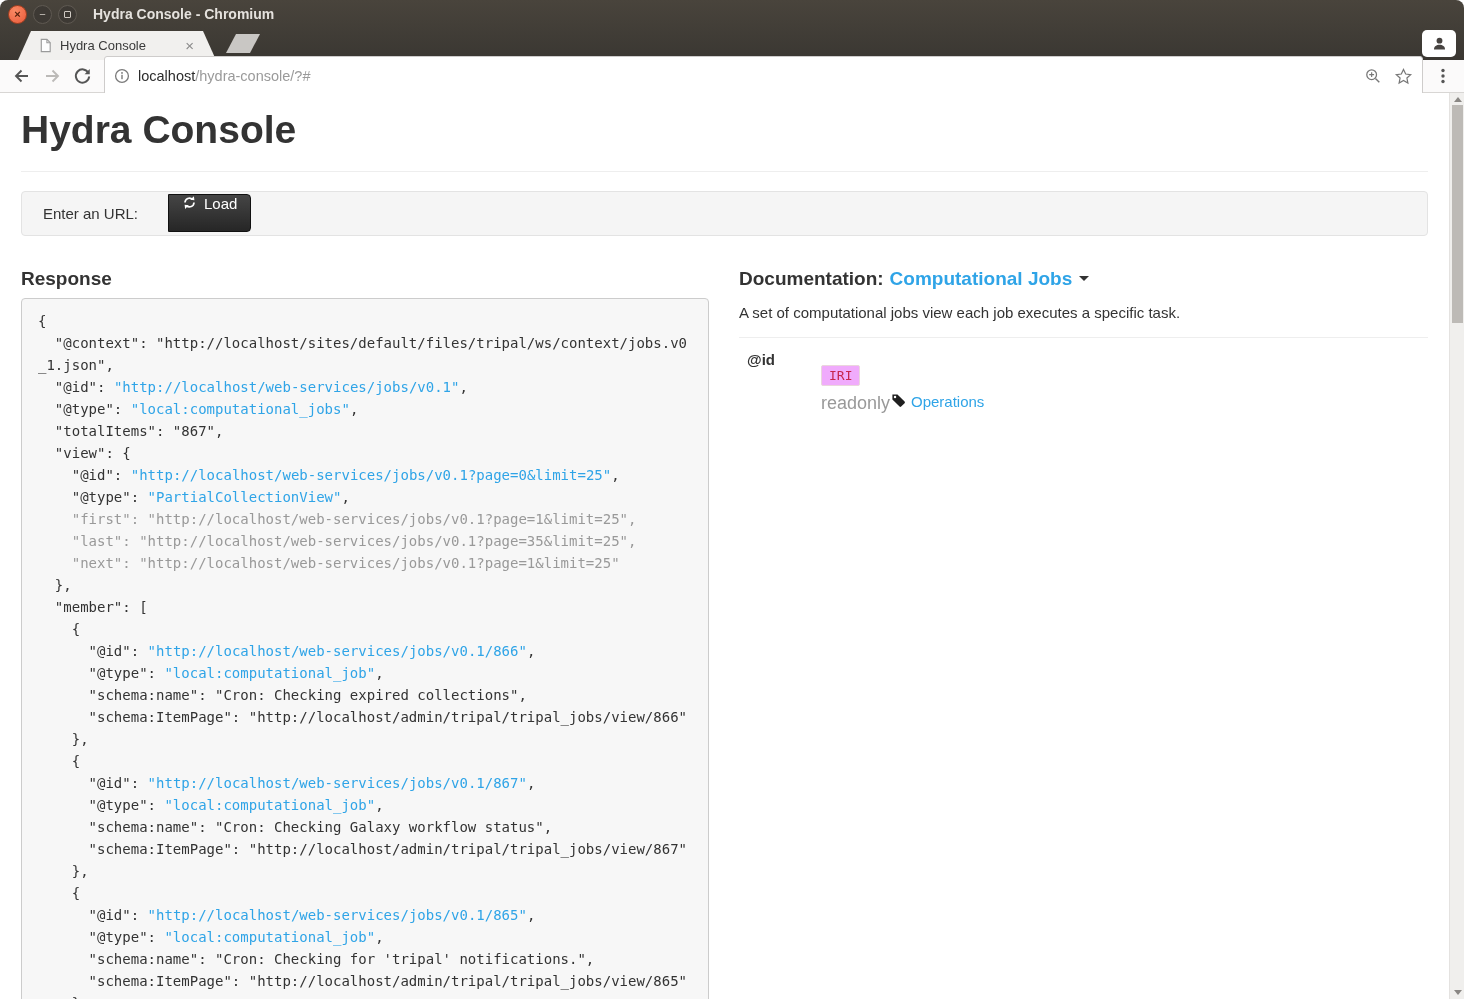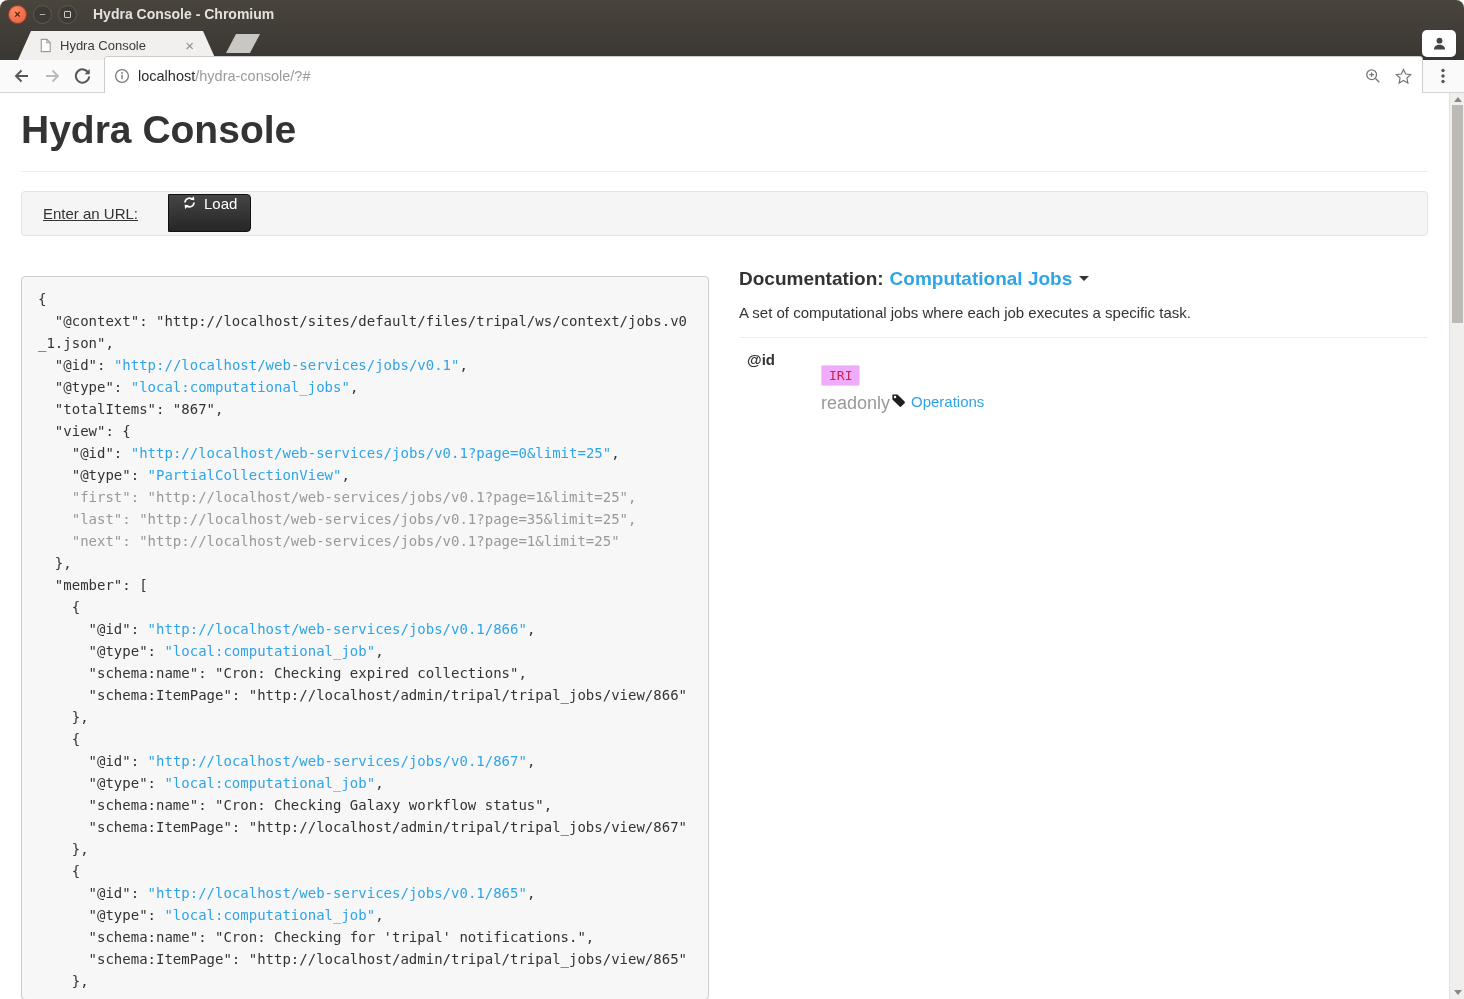--- a/index.html
+++ b/index.html
@@ -42,21 +42,21 @@
   .menu-btn { width:24px; height:24px; display:flex; align-items:center; justify-content:center; margin-left:8px; }
 
   
   .content { position:absolute; top:93px; left:0; right:15px; bottom:0; background:#fff;
     padding:0 21px; overflow:hidden; }
   h1.page-title { margin:0; padding-top:13px; font-size:39px; line-height:1.25; font-weight:bold; color:#333; }
   .rule { border:0; border-top:1px solid #eee; margin:16px 0 0; }
 
   .url-form { margin-top:19px; height:45px; background:#f5f5f5; border:1px solid #e3e3e3;
     border-radius:4px; display:flex; align-items:center; padding:0 8px; }
-  .url-form label { width:118px; text-align:right; padding-right:10px; font-size:15px; color:#333;text-decoration:underline; }
+  .url-form label { width:118px; text-align:right; padding-right:10px; font-size:15px; color:#333; }
   .url-input { width:760px; height:31px; border:1px solid #ccc; border-right:0; border-radius:4px 0 0 4px;
     background:#faffbd; padding:0 10px; font-size:15px; color:#333; font-family:"Liberation Sans", sans-serif; outline:none; }
   .load-btn { height:38px; background:linear-gradient(#454545, #262626); border:1px solid #111;
     border-radius:0 4px 4px 0; color:#fff; font-size:15px; padding:0 13px; display:flex; align-items:flex-start; gap:7px; cursor:pointer;margin-left:20px; }
 
   .columns { display:flex; margin-top:32px; }
   .col-left { width:688px; flex:none; }
   .col-right { flex:1; margin-left:30px; }
   h2.sec-heading { margin:0; font-size:19px; line-height:22px; font-weight:bold; color:#333; display:flex; align-items:center; }
 
@@ -185,20 +185,21 @@
             <path d="M12.8 8a4.8 4.8 0 0 1-8.1 3.4" fill="none" stroke="#fff" stroke-width="1.8"></path>
             <path d="M3.3 14.8l-.5-4.5 4.4.6z" fill="#fff"></path>
           </svg>
       </span>
       <span>Load</span>
     </button>
   </div>
 
   <div class="columns">
     <div class="col-left">
+      <h2 class="sec-heading">Response</h2>
       <pre class="response"><span class="j-plain">{</span>
 <span class="j-plain">  "@context": "http://localhost/sites/default/files/tripal/ws/context/jobs.v0_1.json",</span>
 <span class="j-plain">  "@id": </span><a href="#" class="j-link">"http://localhost/web-services/jobs/v0.1"</a><span class="j-plain">,</span>
 <span class="j-plain">  "@type": </span><a href="#" class="j-link">"local:computational_jobs"</a><span class="j-plain">,</span>
 <span class="j-plain">  "totalItems": "867",</span>
 <span class="j-plain">  "view": {</span>
 <span class="j-plain">    "@id": </span><a href="#" class="j-link">"http://localhost/web-services/jobs/v0.1?page=0&amp;limit=25"</a><span class="j-plain">,</span>
 <span class="j-plain">    "@type": </span><a href="#" class="j-link">"PartialCollectionView"</a><span class="j-plain">,</span>
 <span class="j-muted">    "first": "http://localhost/web-services/jobs/v0.1?page=1&amp;limit=25",</span>
 <span class="j-muted">    "last": "http://localhost/web-services/jobs/v0.1?page=35&amp;limit=25",</span>
@@ -225,21 +226,21 @@
 <span class="j-plain">    },</span>
 </pre>
     </div>
 
     <div class="col-right">
       <h2 class="sec-heading">
         <span>Documentation:</span>
         <a href="#" class="doc-class-link">Computational Jobs</a>
         <span class="caret"></span>
       </h2>
-      <p class="doc-desc">A set of computational jobs where each job executes a specific task.</p>
+      <p class="doc-desc">A set of computational jobs view each job executes a specific task.</p>
       <hr class="rule">
 
       <div class="prop-row">
         <span class="prop-name">@id</span>
         <span><span class="iri-badge">IRI</span></span>
         <span class="prop-access">readonly</span>
         <span class="ops-cell">
           <span style="display:flex;">
             <svg width="15" height="15" viewBox="0 0 16 16">
                 <path d="M1.5 6.9V1.5h5.4l7.6 7.6a1.2 1.2 0 0 1 0 1.7l-3.7 3.7a1.2 1.2 0 0 1-1.7 0z" fill="#1f1f1f"></path>

